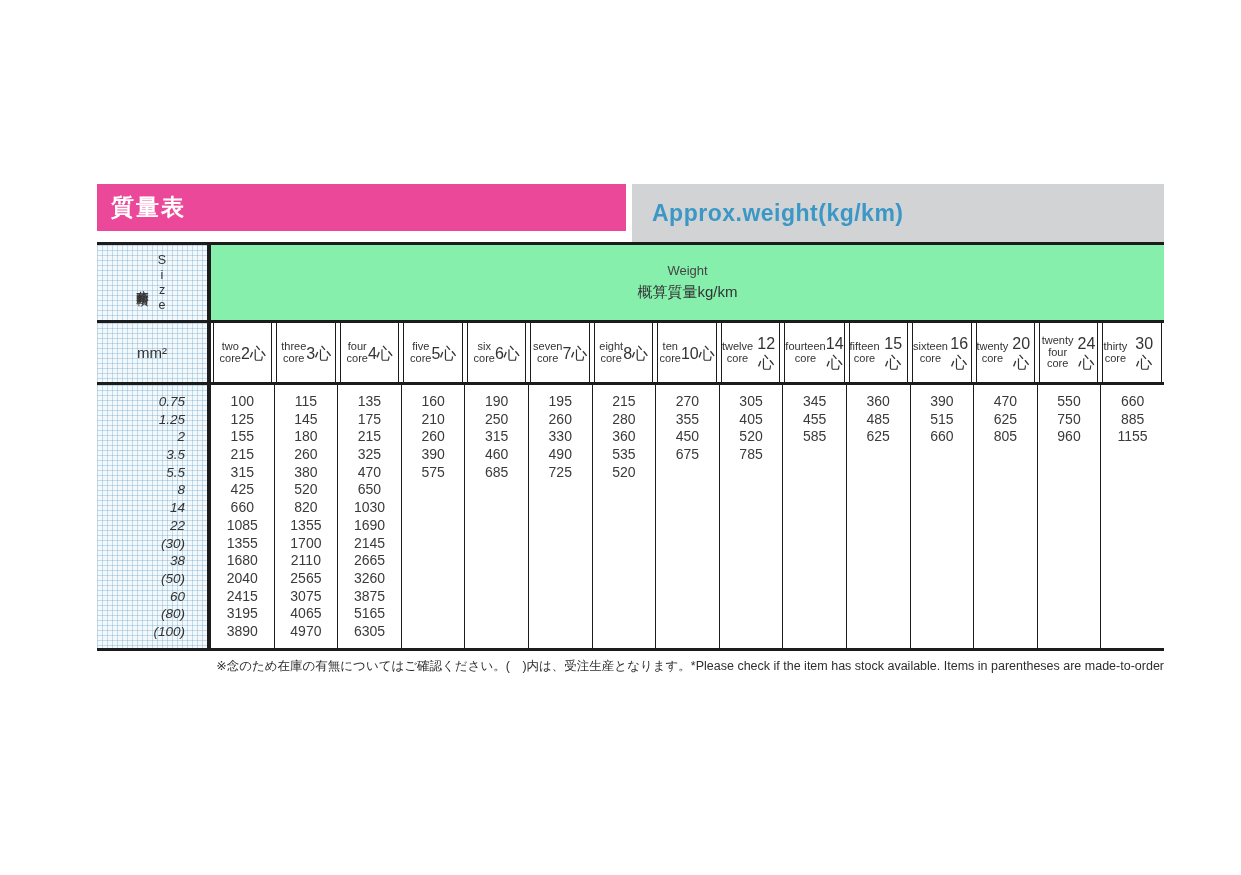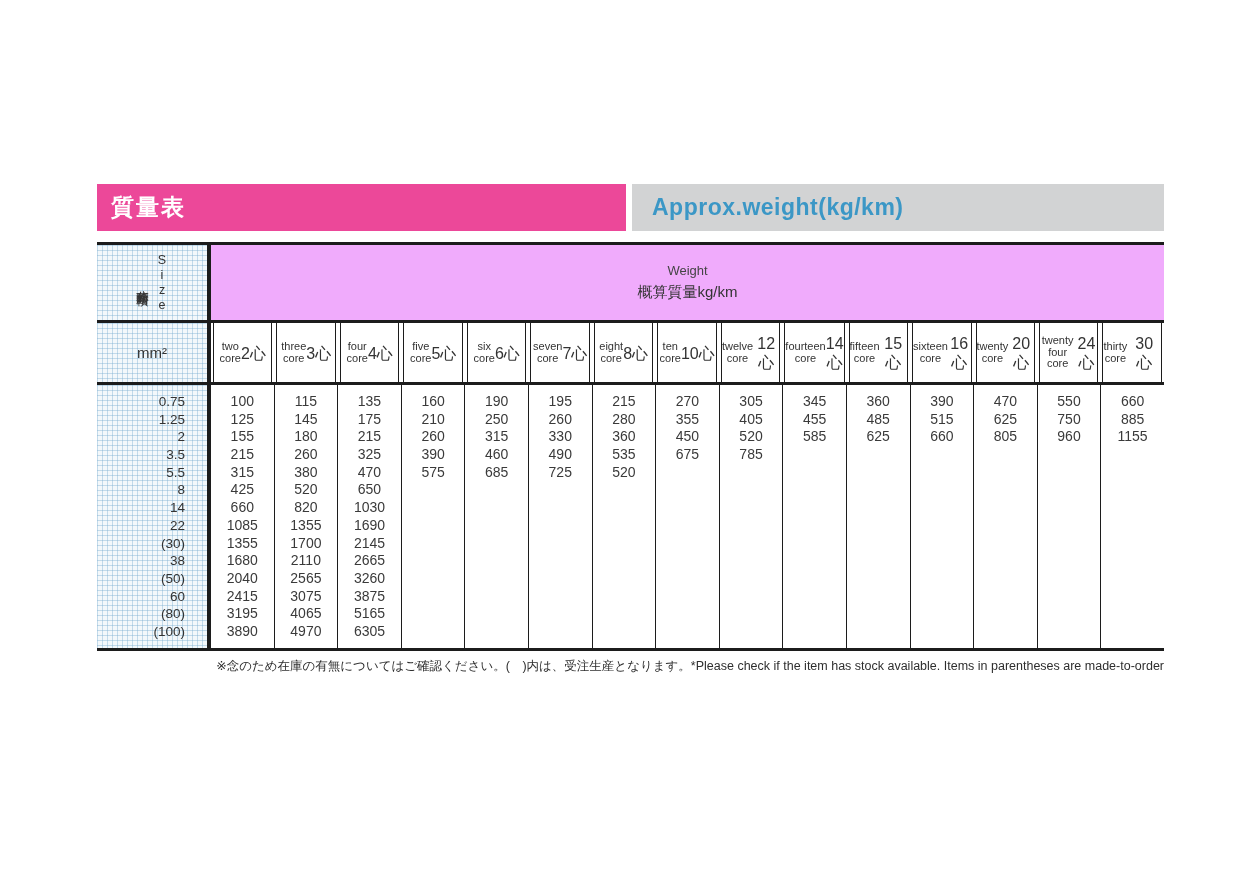--- a/index.html
+++ b/index.html
@@ -7,21 +7,21 @@
     position:relative;width:1241px;height:875px;background:#ffffff;
     font-family:"Liberation Sans","DejaVu Sans",sans-serif;overflow:hidden;
   }
   
   .bar-blue{
     position:absolute;left:97px;top:184px;width:529px;height:47px;
     background:#ec4899;display:flex;align-items:center;
   }
   .bar-blue .t{color:#ffffff;font-size:23px;font-weight:bold;margin-left:14px;letter-spacing:2px;}
   .bar-gray{
-    position:absolute;left:632px;top:184px;width:532px;height:47px;
+    position:absolute;left:632px;top:184px;width:532px;height:58px;
     background:#d2d3d4;display:flex;align-items:center;
   }
   .bar-gray .t{color:#3b97c6;font-size:23px;font-weight:bold;margin-left:20px;letter-spacing:.5px;}
 
   
   .table-wrap{position:absolute;left:97px;top:242px;width:1067px;}
   .hline{height:3px;background:#1c1c1c;}
   .vdiv{width:4px;background:#1c1c1c;align-self:stretch;}
   .textured{
     background-color:#f3f8fb;
@@ -29,38 +29,38 @@
       repeating-linear-gradient(to bottom, rgba(120,172,208,.40) 0px, rgba(120,172,208,.40) 1px, transparent 1px, transparent 5px),
       repeating-linear-gradient(to right, rgba(120,172,208,.40) 0px, rgba(120,172,208,.40) 1px, transparent 1px, transparent 5px);
   }
   .row1{display:flex;height:75px;}
   .size-cell{width:110px;display:flex;align-items:center;justify-content:center;gap:7px;}
   .v-ja,.v-en{
     writing-mode:vertical-rl;text-orientation:upright;
     font-size:12.5px;color:#333;letter-spacing:1px;line-height:1;
   }
   .weight-cell{
-    flex:1;background:#f0abfc;display:flex;flex-direction:column;
+    flex:1;background:#86efac;display:flex;flex-direction:column;
     align-items:center;justify-content:center;gap:5px;
   }
   .weight-en{font-size:13px;color:#444;}
   .weight-ja{font-size:15px;color:#333;}
 
   .row2{display:flex;height:59px;}
   .mm2-cell{width:110px;display:flex;align-items:center;justify-content:center;font-size:15px;color:#333;}
   .core-headers{flex:1;display:flex;}
   .core-h{
     flex:1;margin:0 2px;border-left:1.5px solid #1c1c1c;border-right:1.5px solid #1c1c1c;
     display:flex;flex-direction:row;align-items:center;justify-content:center;text-align:center;
   }
   .core-h .en{font-size:11px;line-height:11.5px;color:#333;white-space:pre-line;}
   .core-h .ja{font-size:16px;color:#333;margin-top:3px;}
 
   .row3{display:flex;height:263px;}
-  .rowlabels{width:110px;padding:8px 0 7px;box-sizing:border-box;}
+  .rowlabels{width:110px;padding:8px 0 7px;box-sizing:border-box;font-style:italic;}
   .rowlabel{height:17.7px;line-height:17.7px;text-align:right;padding-right:22px;font-size:13.5px;color:#333;}
   .datacols{flex:1;display:flex;}
   .datacol{flex:1;border-right:1.4px solid #1c1c1c;padding:8px 0 7px;box-sizing:border-box;}
   .datacol:last-child{border-right:none;}
   .cell{height:17.7px;line-height:17.7px;text-align:center;font-size:14px;color:#3a3a3a;}
 
   .footnote{margin-top:7px;text-align:right;font-size:12.5px;color:#2e2e2e;}
   .footnote .en{}
 </style>
 </head>

